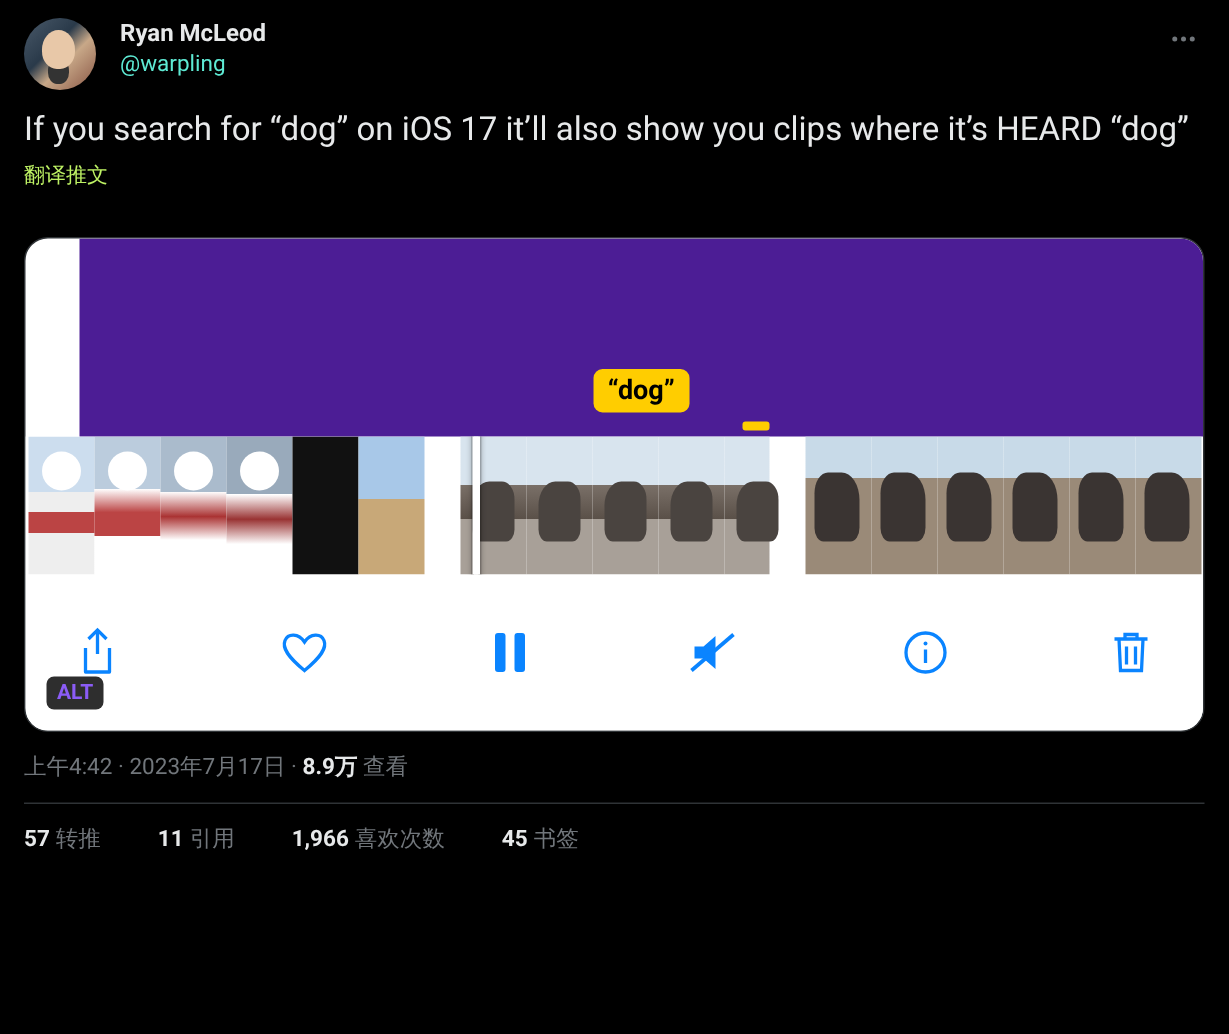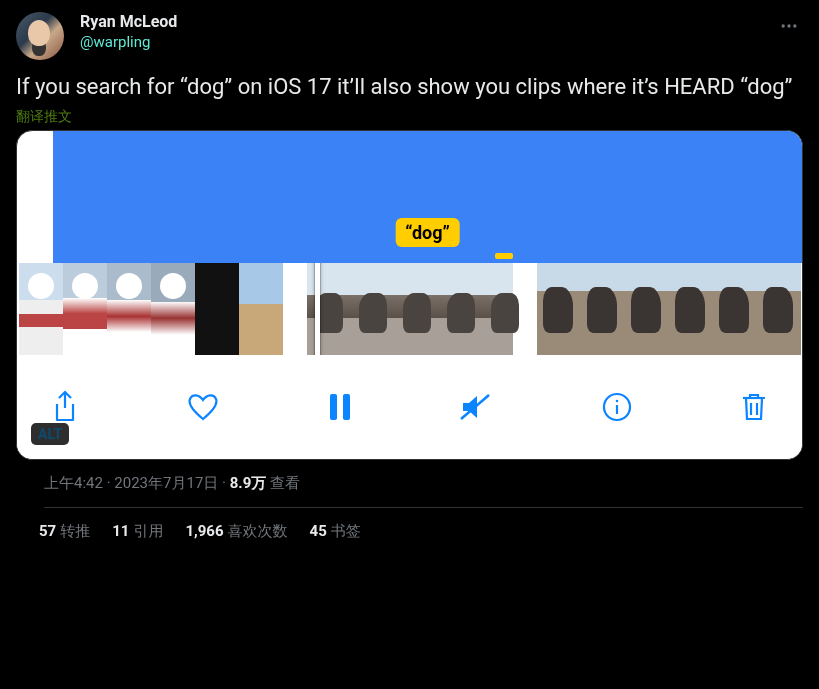--- a/index.html
+++ b/index.html
@@ -49,39 +49,39 @@
     padding: 4px;
     cursor: pointer;
   }
   .tweet-text {
     font-size: 22px;
     line-height: 1.35;
     color: #e7e9ea;
     margin-bottom: 4px;
   }
   .translate-link {
-    color: #4d7c0f;
+    color: #bef264;
     font-size: 14px;
-    margin-bottom: 4px;
+    margin-bottom: 32px;
     display: inline-block;
     cursor: pointer;
   }
   .media-card {
     background: #fff;
     border-radius: 16px;
     overflow: hidden;
     position: relative;
     height: 330px;
     display: flex;
     flex-direction: column;
     border: 1px solid #2f3336;
   }
   .media-top {
     height: 132px;
-    background: #3b82f6;
+    background: #4c1d95;
     position: relative;
     margin-left: 36px;
   }
   .tooltip {
     position: absolute;
     left: 50%;
     bottom: 16px;
     transform: translateX(-50%);
     background: #ffcd00;
     color: #000;
@@ -142,42 +142,40 @@
     justify-content: space-between;
     padding: 0 34px;
     background: #fff;
   }
   .tb-btn { color: #0a84ff; cursor: pointer; display:flex; align-items:center; justify-content:center;}
   .alt-badge {
     position: absolute;
     left: 14px;
     bottom: 14px;
     background: rgba(0,0,0,.82);
-    color: #0c4a6e;
+    color: #8b5cf6;
     font-weight: 700;
     font-size: 14px;
     padding: 3px 7px;
     border-radius: 5px;
   }
   .meta-line {
     color: #71767b;
     font-size: 15px;
     margin-top: 14px;
     padding-bottom: 14px;
     border-bottom: 1px solid #2f3336;
-    margin-left: 28px;
   }
   .meta-line .strong { color: #e7e9ea; font-weight: 700; }
   .stats {
     display: flex;
-    gap: 22px;
+    gap: 38px;
     padding-top: 14px;
     font-size: 15px;
     color: #71767b;
-    margin-left: 23px;
   }
   .stats .n { color: #e7e9ea; font-weight: 700; margin-right: 4px; }
   svg{display:block;}
 </style>
 </head>
 <body>
 
 <div class="tweet">
 
   <div class="header">

